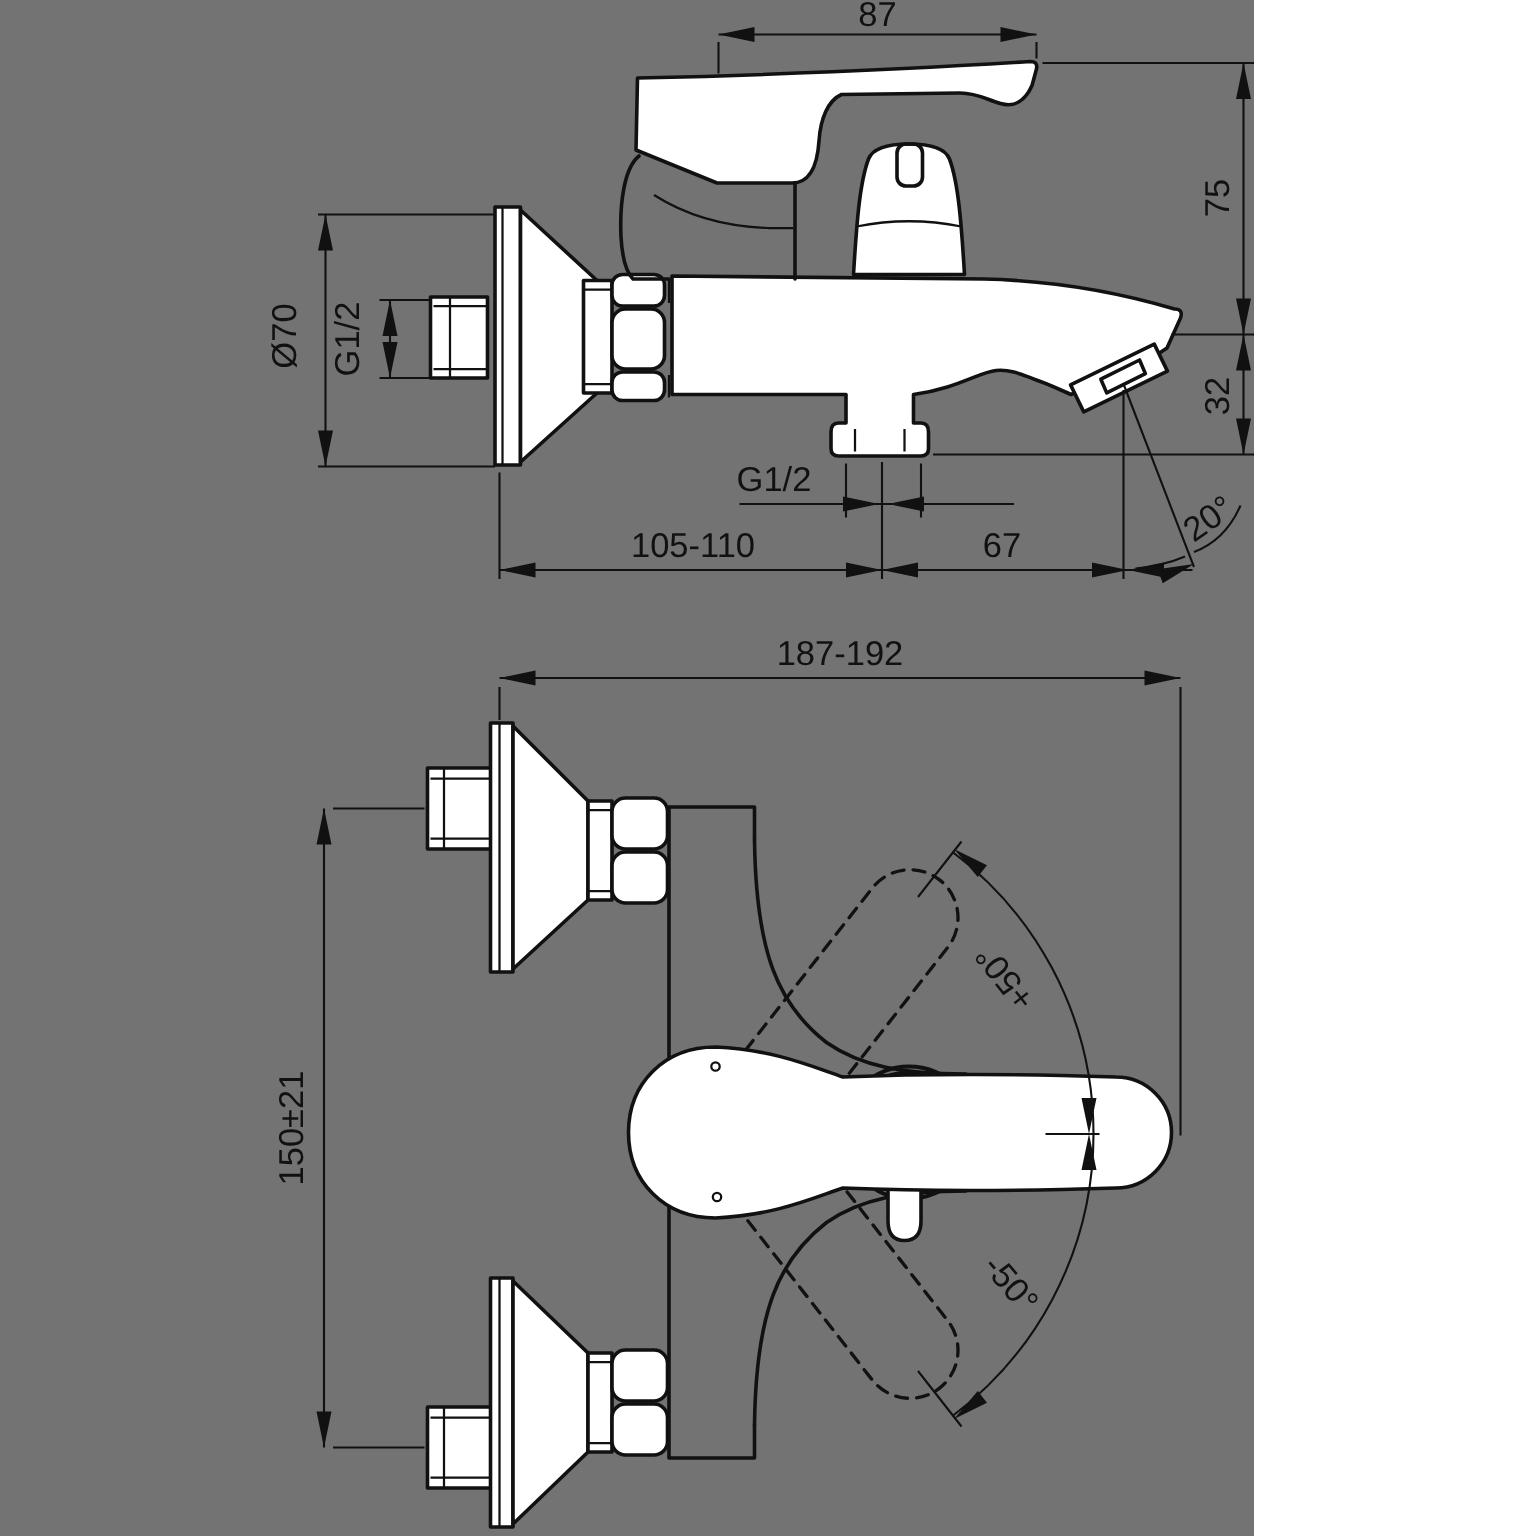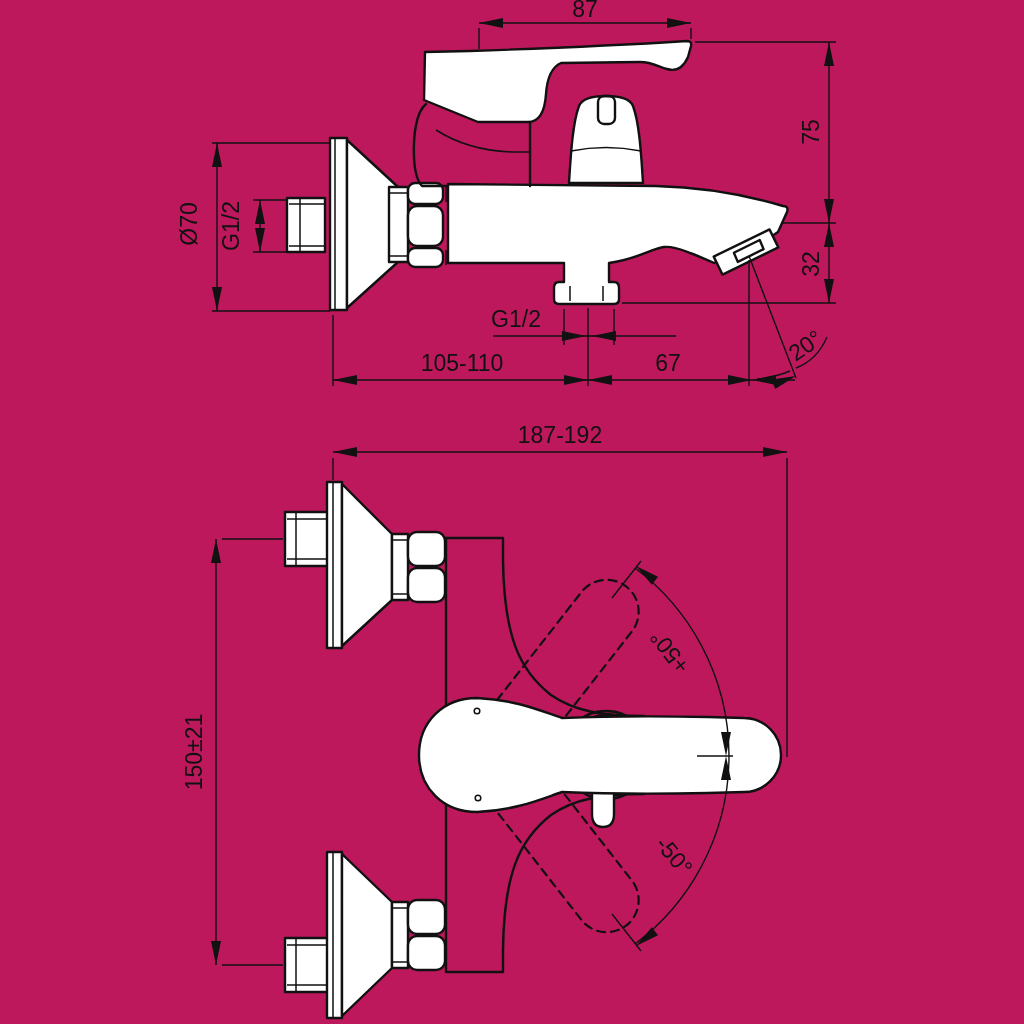--- a/index.html
+++ b/index.html
@@ -1,16 +1,16 @@
 <!DOCTYPE html>
 <html><head>
 <meta charset="utf-8">
 <style>
   html,body{margin:0;padding:0;background:#ffffff;}
-  .stage{width:1024px;height:1024px;position:relative;background:#be185d;overflow:hidden;}
+  .stage{width:836px;height:1024px;position:relative;background:#737373;overflow:hidden;}
   svg{display:block;}
   text{font-family:"Liberation Sans","DejaVu Sans",sans-serif;fill:#111111;}
   .dimtxt{font-size:23px;}
   .part{fill:#ffffff;stroke:#111111;stroke-width:2.4;stroke-linejoin:round;stroke-linecap:round;}
   .partline{fill:none;stroke:#111111;stroke-width:2.4;stroke-linejoin:round;stroke-linecap:round;}
   .thin{fill:none;stroke:#111111;stroke-width:1.5;}
   .dim{fill:none;stroke:#111111;stroke-width:1.4;}
   .dashed{fill:none;stroke:#111111;stroke-width:2.2;stroke-dasharray:8 6;stroke-linecap:round;}
   .arr{fill:#111111;stroke:none;}
   .ring{fill:none;stroke:#111111;stroke-width:2.6;}

